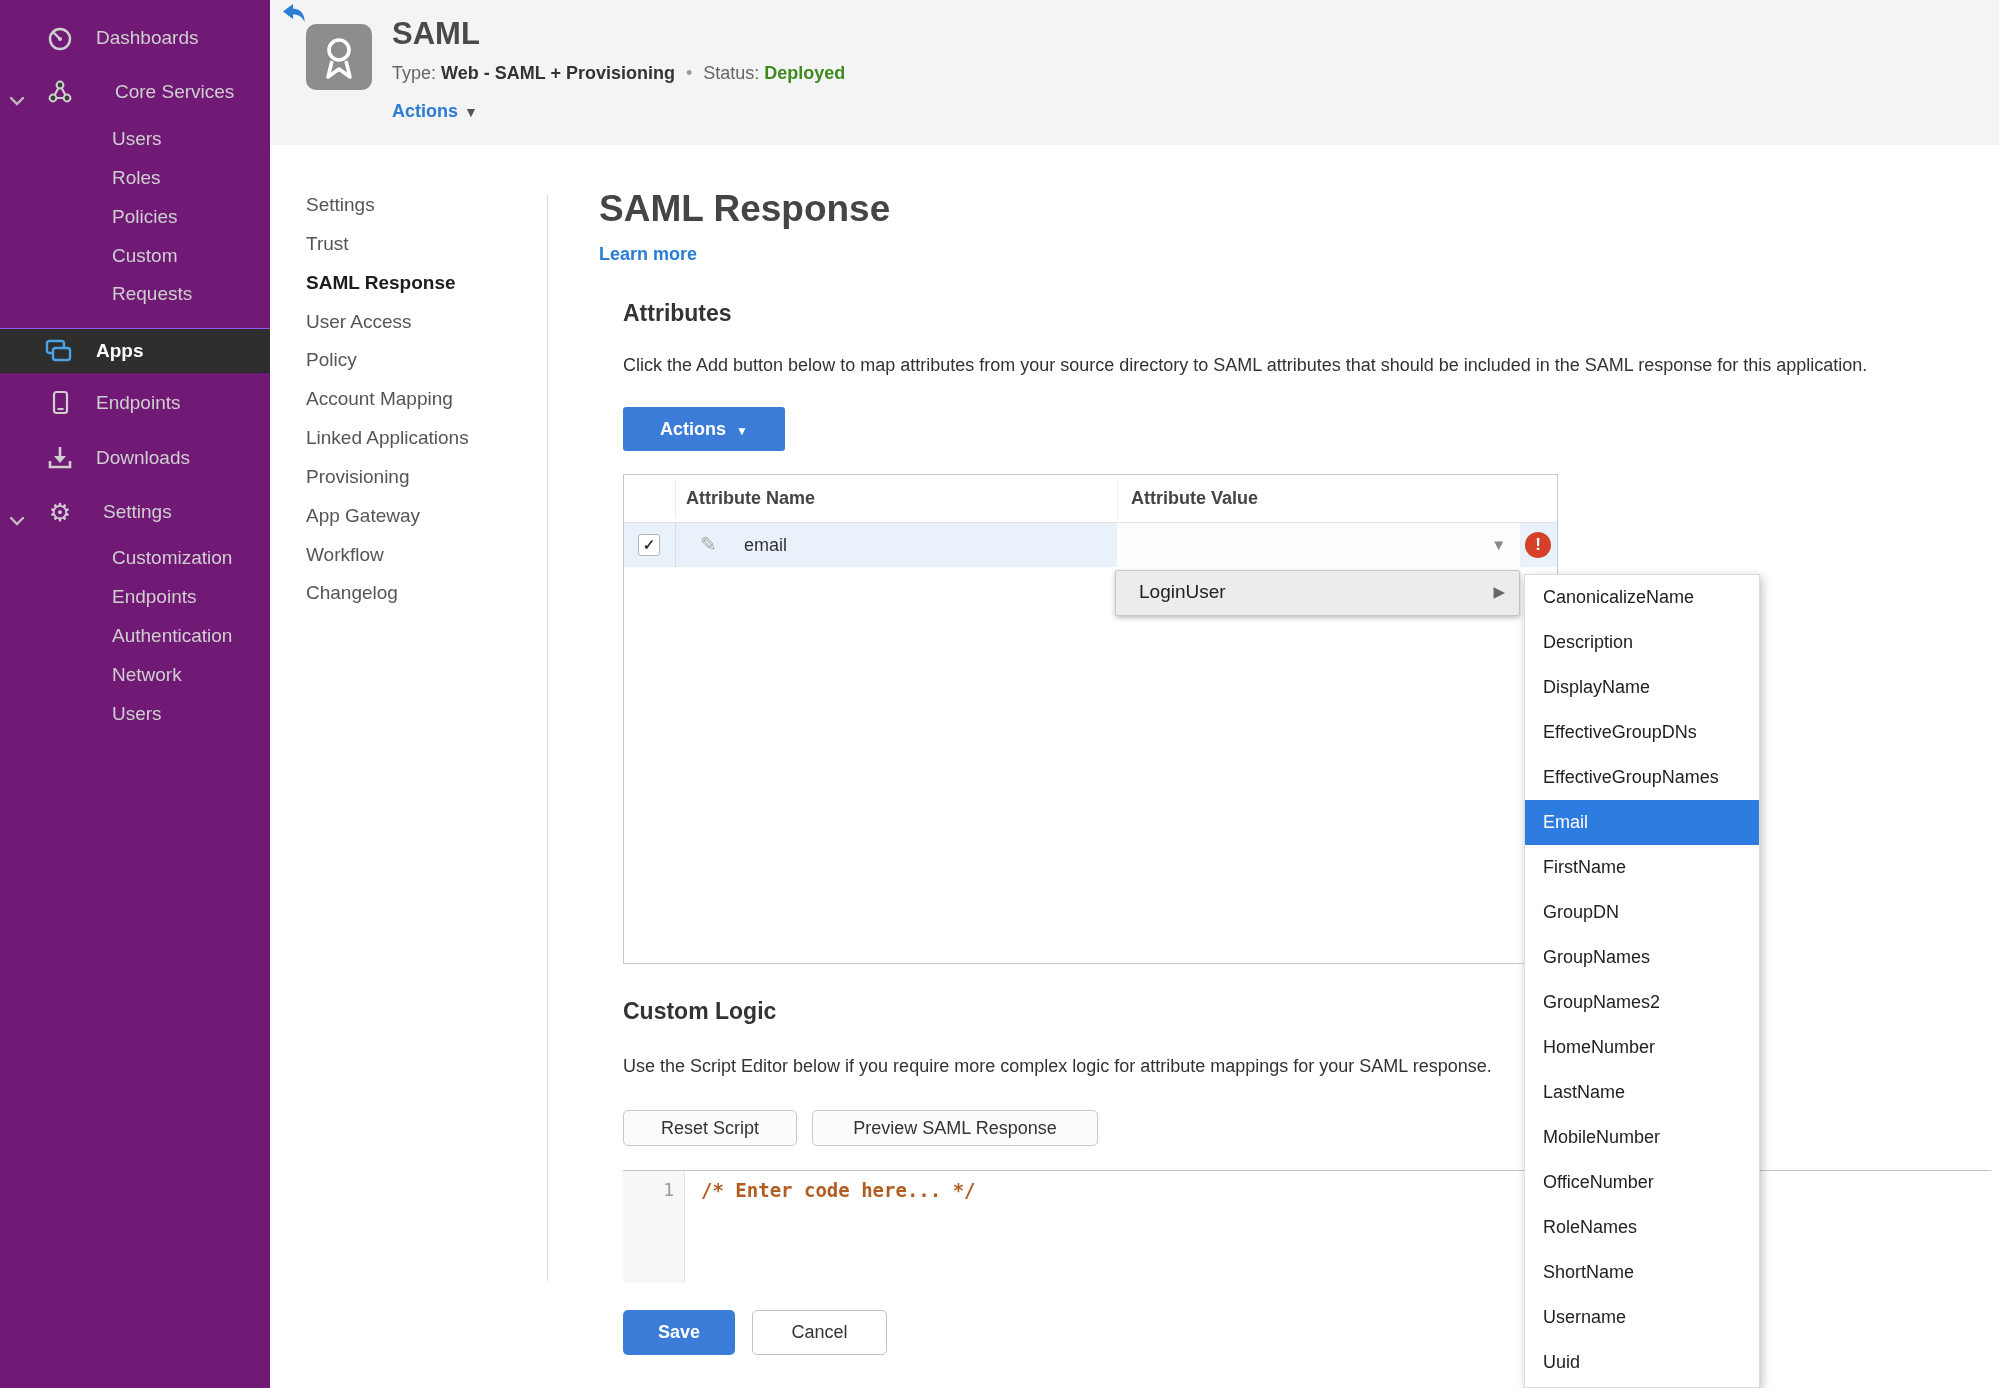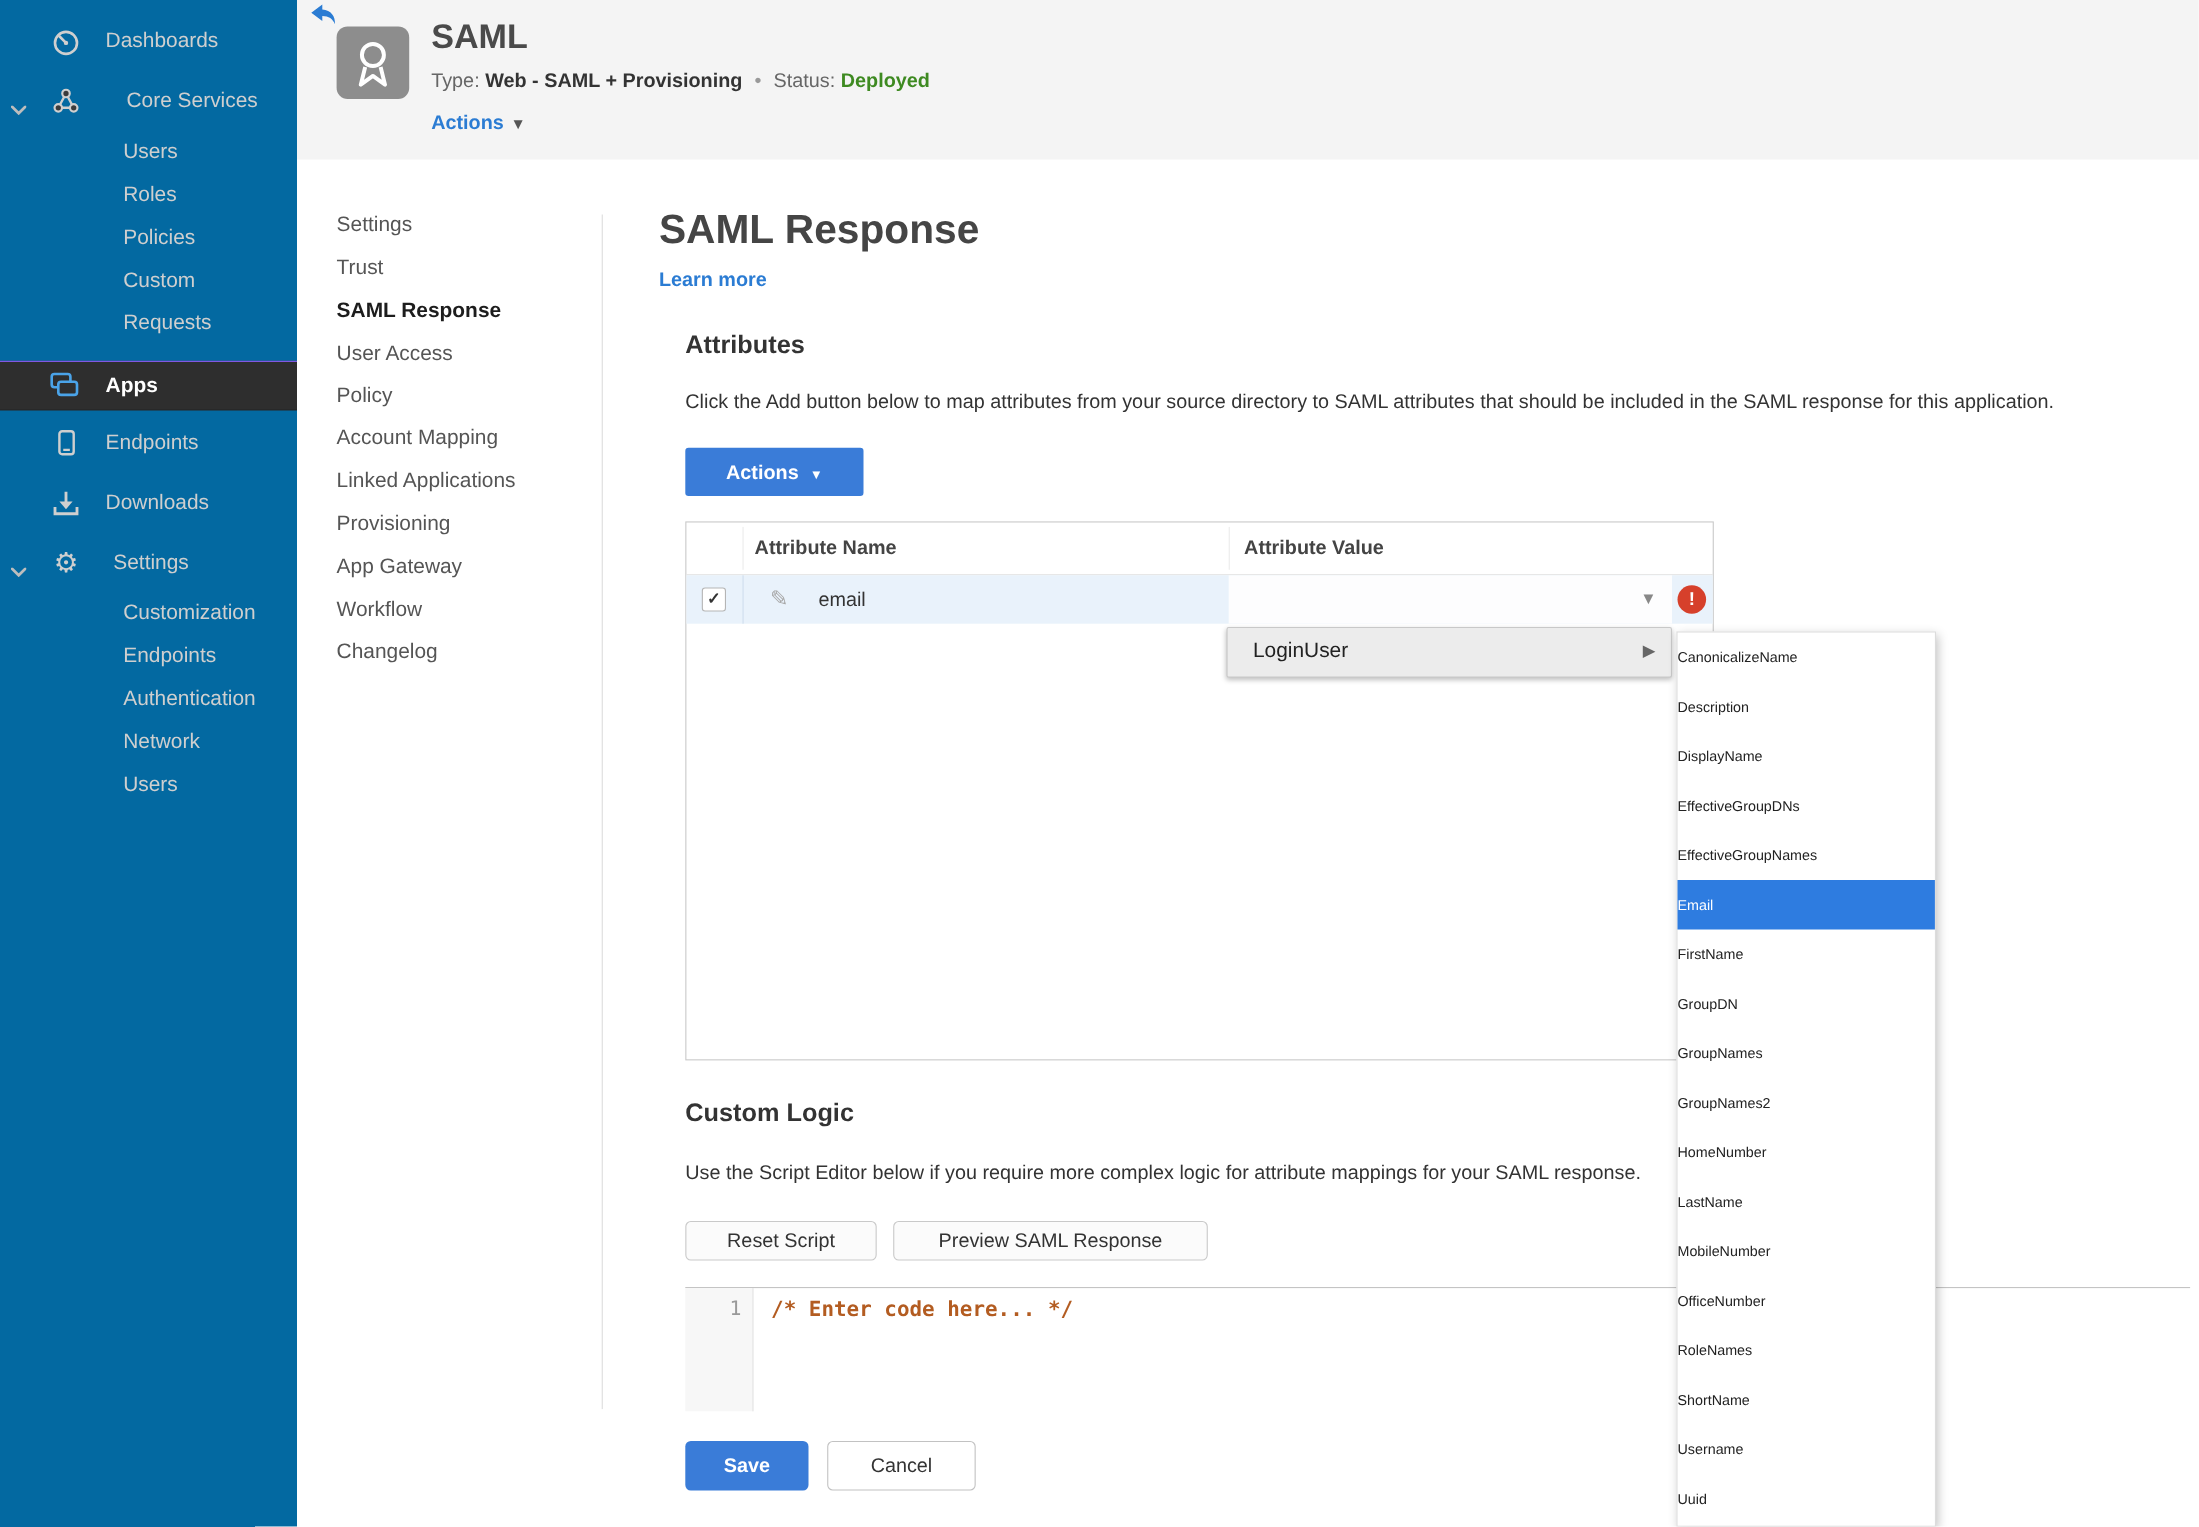--- a/index.html
+++ b/index.html
@@ -1,20 +1,20 @@
 <!DOCTYPE html>
 <html><head>
 <meta charset="utf-8">
 <style>
   html,body{margin:0;padding:0;background:#fff;}
   body{font-family:"Liberation Sans",sans-serif;color:#333;}
   .app{position:relative;width:1999px;height:1388px;overflow:hidden;background:#fff;}
 
   
-  .sidebar{position:absolute;left:0;top:0;width:270px;height:1388px;background:#0369a1;}
+  .sidebar{position:absolute;left:0;top:0;width:270px;height:1388px;background:#701a75;}
   .snav{position:absolute;height:30px;line-height:30px;font-size:19px;color:#cfcfcf;white-space:nowrap;cursor:pointer;}
   .snav .lbl{position:absolute;left:96px;top:0;}
   .snav .sublbl{position:absolute;left:112px;top:0;}
   .snav .ico{position:absolute;left:44px;top:1px;width:32px;height:28px;display:flex;align-items:center;justify-content:center;}
   .snav .chev{position:absolute;left:10px;top:8px;}
   .apps-row{position:absolute;left:0;top:328px;width:270px;height:43px;background:#2e2e2e;border-top:1px solid #8b5cf6;border-bottom:1px solid #272727;line-height:43px;cursor:pointer;}
   .apps-row .lbl{position:absolute;left:96px;top:0;font-size:19px;font-weight:bold;color:#fff;}
   .apps-row .ico{position:absolute;left:44px;top:8px;width:32px;height:28px;}
   .gear-glyph{font-size:25px;color:#cfcfcf;line-height:28px;}
 
@@ -62,21 +62,21 @@
   .val-cell{position:absolute;left:493px;top:0;width:403px;height:44px;background:#fdfdfe;cursor:pointer;}
   .val-caret{position:absolute;right:14px;top:0;line-height:44px;font-size:15px;color:#888;}
   .err-cell{position:absolute;left:896px;top:0;width:37px;height:44px;}
   .err-icon{position:absolute;left:5px;top:9px;width:26px;height:26px;border-radius:50%;background:#d6402b;color:#fff;font-weight:bold;font-size:17px;text-align:center;line-height:26px;}
 
   
   .menu-parent{position:absolute;left:1115px;top:570px;width:403px;height:44px;background:#ececec;border:1px solid #c8c8c8;border-radius:2px;box-shadow:0 2px 5px rgba(0,0,0,0.25);z-index:5;cursor:pointer;}
   .menu-parent .txt{position:absolute;left:23px;top:0;line-height:42px;font-size:19px;color:#222;}
   .menu-parent .arr{position:absolute;right:14px;top:0;line-height:42px;font-size:15px;color:#666;}
   .submenu{position:absolute;left:1524px;top:574px;width:234px;height:812px;background:#fff;border:1px solid #dcdcdc;box-shadow:2px 3px 9px rgba(0,0,0,0.25);z-index:6;}
-  .submenu .item{height:45px;line-height:45px;font-size:13px;color:#222;cursor:pointer;white-space:nowrap;}
+  .submenu .item{height:45px;line-height:45px;padding-left:18px;font-size:18px;color:#222;cursor:pointer;white-space:nowrap;}
   .submenu .item.selected{background:#2e7ce0;color:#fff;}
 
   
   .cl-head{left:623px;top:998px;}
   .cl-desc{left:623px;top:1056px;}
   .btn-plain{position:absolute;top:1110px;height:36px;background:#fbfbfb;border:1px solid #c9c9c9;border-radius:5px;font-size:18px;color:#333;font-family:"Liberation Sans",sans-serif;cursor:pointer;}
   .reset-btn{left:623px;width:174px;}
   .preview-btn{left:812px;width:286px;}
 
   .editor{position:absolute;left:623px;top:1170px;width:1368px;height:112px;background:#fff;border-top:1px solid #c4c4c4;}

